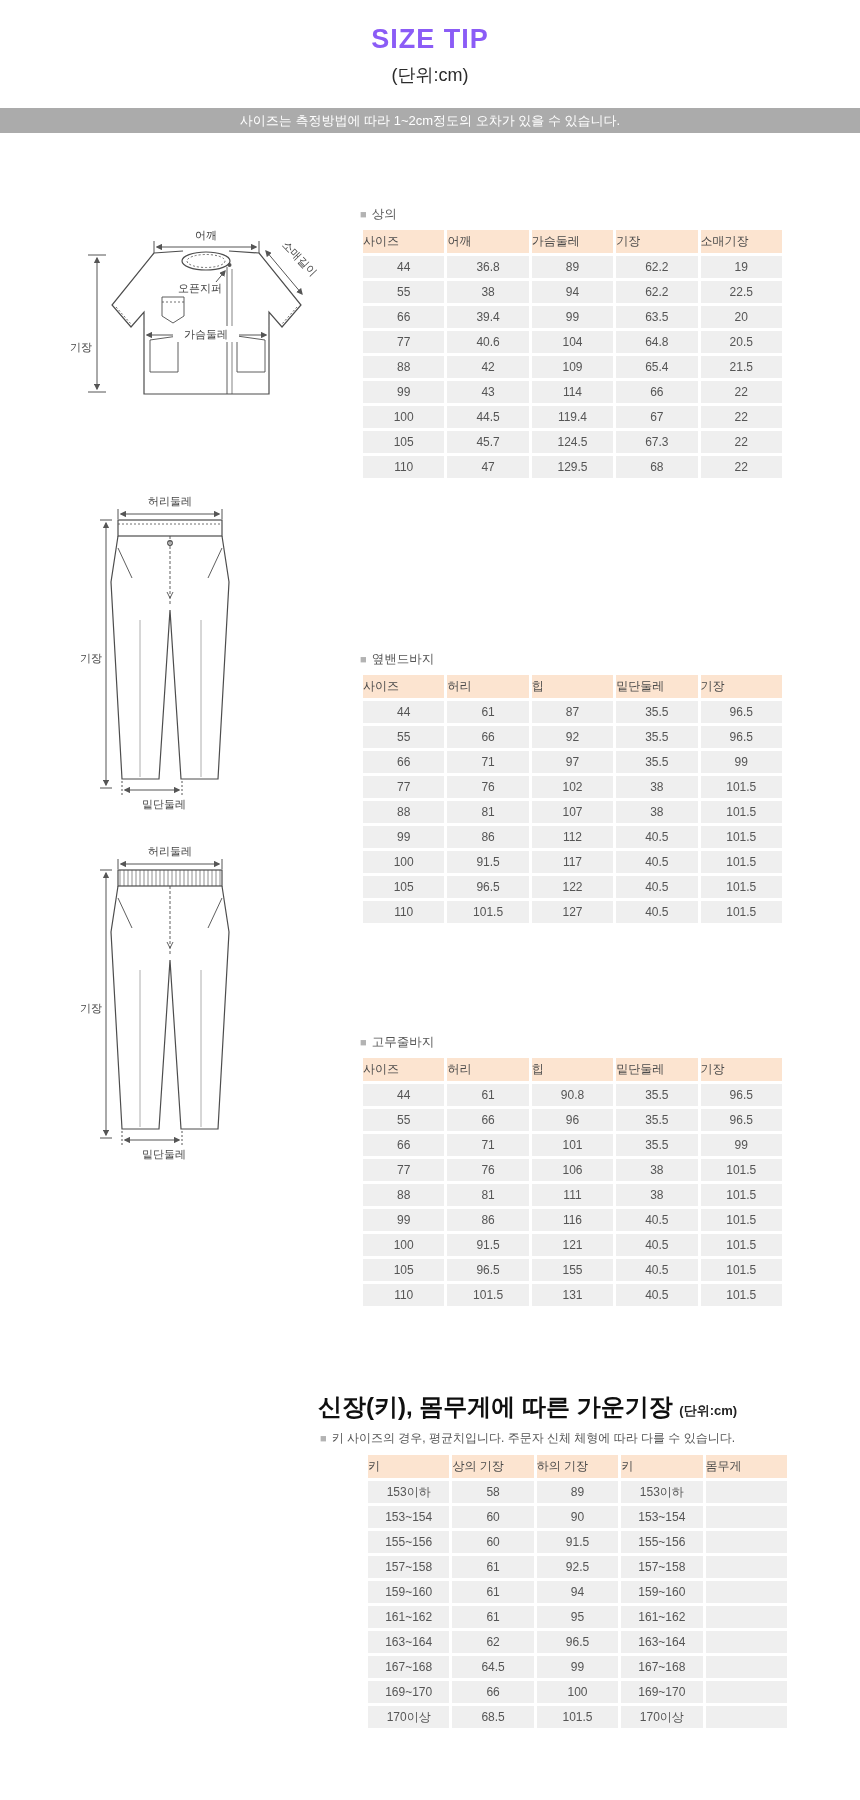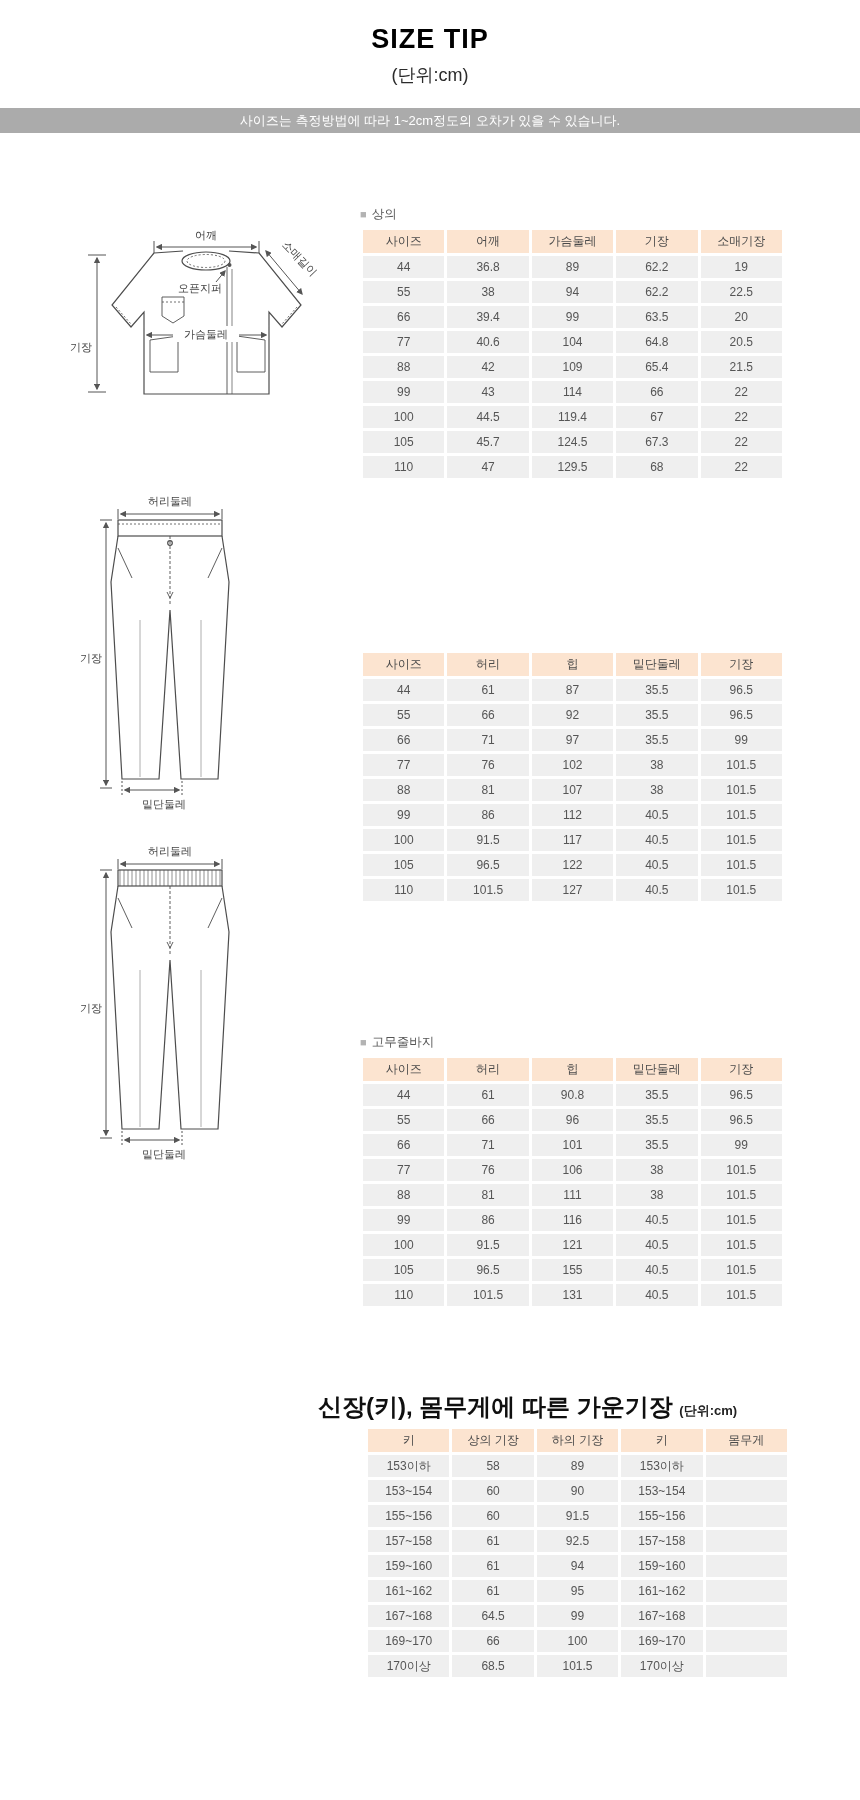--- a/index.html
+++ b/index.html
@@ -1,31 +1,31 @@
 <!DOCTYPE html>
 <html><head>
 <meta charset="utf-8">
 <style>
   * { margin:0; padding:0; box-sizing:border-box; }
   html,body { background:#fff; }
   body { width:860px; font-family:"Liberation Sans","DejaVu Sans",sans-serif; }
   .page { position:relative; width:860px; height:1800px; background:#fff; overflow:hidden; }
 
   .main-title { position:absolute; top:24px; left:0; width:100%; text-align:center;
-    font-size:27px; font-weight:bold; letter-spacing:1px; color:#000000; }
+    font-size:27px; font-weight:bold; letter-spacing:1px; color:#8b5cf6; }
   .unit-note { position:absolute; top:63px; left:0; width:100%; text-align:center;
     font-size:18px; color:#2b2b2b; }
   .banner { position:absolute; top:108px; left:0; width:860px; height:25px; line-height:25px;
     background:#ababab; color:#ffffff; text-align:center; font-size:13px; }
 
   .tbl-block { position:absolute; left:360px; width:425px; }
   .sec-label { font-size:12.5px; color:#555; height:18px; line-height:18px; margin-bottom:4px; }
   .sec-label .bullet { color:#b3b3b3; margin-right:5px; font-size:11px; }
   table.size { border-collapse:separate; border-spacing:3px; width:425px; table-layout:fixed; }
-  table.size th { background:#fce4d0; color:#4a4a4a; font-size:12px; font-weight:normal; height:23px; text-align:center; }
+  table.size th { background:#fce4d0; color:#4a4a4a; font-size:12px; font-weight:normal; height:23px; text-align:left; }
   table.size td { background:#efefef; color:#555555; font-size:12px; text-align:center; height:22px; }
 
   .diag { position:absolute; }
   .diag text { font-size:11px; fill:#444; font-family:"Liberation Sans","DejaVu Sans",sans-serif; }
 
   .gown-block { position:absolute; left:310px; top:1392px; width:480px;margin-left:8px; }
   .gown-title { font-size:24px; font-weight:800; color:#0f0f0f; line-height:30px; }
   .gown-title .g-unit { font-size:13px; font-weight:bold; color:#222; }
   .gown-note { font-size:12px; color:#555; margin:5px 0 6px 2px; height:15px; line-height:15px; }
   .gown-note .bullet { color:#b3b3b3; margin-right:5px; font-size:11px; }
@@ -242,20 +242,23 @@
             <td>47</td>
             <td>129.5</td>
             <td>68</td>
             <td>22</td>
           </tr>
         </tbody>
     </table>
   </div>
 
   <div class="tbl-block" style="top:650px">
+    <div class="sec-label">
+      <span class="bullet">■</span><span>옆밴드바지</span>
+    </div>
     <table class="size">
       <thead>
           <tr>
             <th>사이즈</th>
             <th>허리</th>
             <th>힙</th>
             <th>밑단둘레</th>
             <th>기장</th>
           </tr>
         </thead>
@@ -407,20 +410,23 @@
           </tr>
         </tbody>
     </table>
   </div>
 
   <div class="gown-block">
     <div class="gown-title">
       <span>신장(키), 몸무게에 따른 가운기장</span>
       <span class="g-unit">(단위:cm)</span>
     </div>
+    <div class="gown-note">
+      <span class="bullet">■</span><span>키 사이즈의 경우, 평균치입니다. 주문자 신체 체형에 따라 다를 수 있습니다.</span>
+    </div>
     <table class="size">
       <thead>
           <tr>
             <th>키</th>
             <th>상의 기장</th>
             <th>하의 기장</th>
             <th>키</th>
             <th>몸무게</th>
           </tr>
         </thead>
@@ -461,20 +467,27 @@
             <td></td>
           </tr>
           <tr>
             <td>161~162</td>
             <td>61</td>
             <td>95</td>
             <td>161~162</td>
             <td></td>
           </tr>
           <tr>
+            <td>163~164</td>
+            <td>62</td>
+            <td>96.5</td>
+            <td>163~164</td>
+            <td></td>
+          </tr>
+          <tr>
             <td>167~168</td>
             <td>64.5</td>
             <td>99</td>
             <td>167~168</td>
             <td></td>
           </tr>
           <tr>
             <td>169~170</td>
             <td>66</td>
             <td>100</td>

